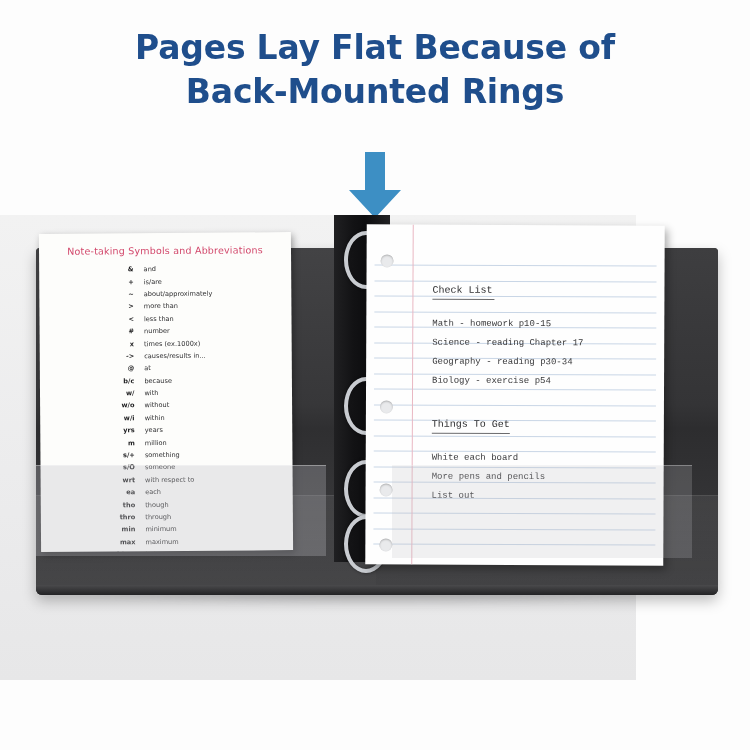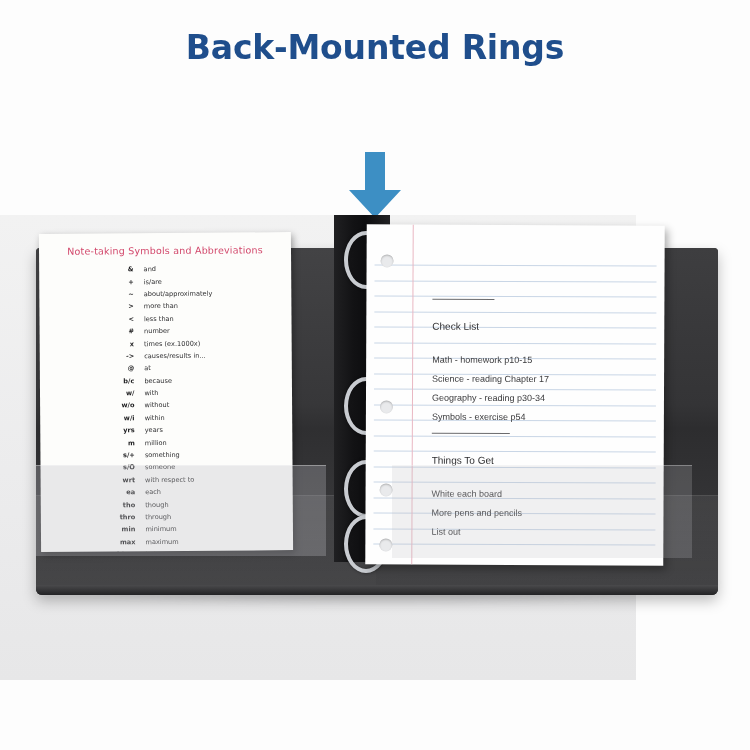--- a/index.html
+++ b/index.html
@@ -229,24 +229,23 @@
     left: 14px;
     width: 13px;
     height: 13px;
     border-radius: 50%;
     background: #e9eaec;
     box-shadow: inset 0 1px 2px rgba(0,0,0,0.25);
   }
   .note {
     position: absolute;
     color: #3a3a3c;
-    font-family: Liberation Sans, sans-serif;
+    font-family: Liberation Mono, monospace;
     font-size: 9px;
     white-space: nowrap;
-    margin-top: 36px;
   }
   .note.head {
     font-size: 10px;
     color: #2d2d2f;
   }
   .underline-head {
     position: absolute;
     height: 1px;
     background: #6b6b6d;
   }
@@ -261,20 +260,21 @@
     background: rgba(190,190,195,0.22);
     border-top: 1px solid rgba(255,255,255,0.30);
   }
 </style>
 </head>
 <body>
 
 <div id="stage">
 
   <div class="headline">
+    <span>Pages Lay Flat Because of</span>
     <span class="l2">Back-Mounted Rings</span>
   </div>
 
   <div class="arrow">
     <svg width="60" height="68" viewBox="0 0 60 68">
       <polygon points="20,0 40,0 40,38 56,38 30,66 4,38 20,38" fill="#3d8fc4"></polygon>
     </svg>
   </div>
 
   <div class="photo">
@@ -425,21 +425,21 @@
       <div class="hole" style="top:176px;"></div>
       <div class="hole" style="top:259px;"></div>
       <div class="hole" style="top:314px;"></div>
 
       <div class="note head" style="left:66px; top:60px;">Check List</div>
       <div class="underline-head" style="left:66px; top:74px; width:62px;"></div>
 
       <div class="note" style="left:66px; top:94px;">Math - homework p10-15</div>
       <div class="note" style="left:66px; top:113px;">Science - reading Chapter 17</div>
       <div class="note" style="left:66px; top:132px;">Geography - reading p30-34</div>
-      <div class="note" style="left:66px; top:151px;">Symbols - exercise p54</div>
+      <div class="note" style="left:66px; top:151px;">Biology - exercise p54</div>
 
       <div class="note head" style="left:66px; top:194px;">Things To Get</div>
       <div class="underline-head" style="left:66px; top:208px; width:78px;"></div>
 
       <div class="note" style="left:66px; top:228px;">White each board</div>
       <div class="note" style="left:66px; top:247px;">More pens and pencils</div>
       <div class="note" style="left:66px; top:266px;">List out</div>
     </div>
     <div class="pocket-overlay-right"></div>
 

